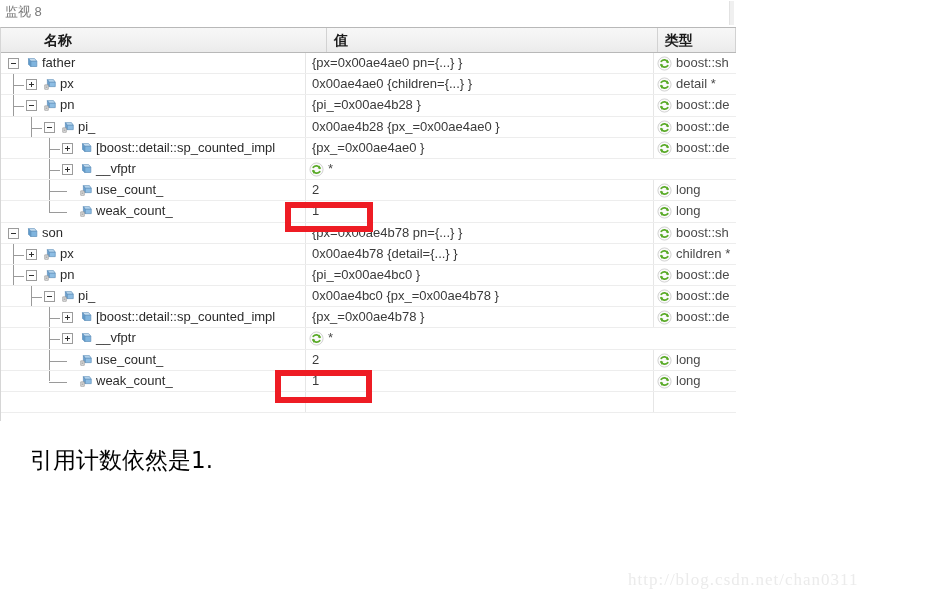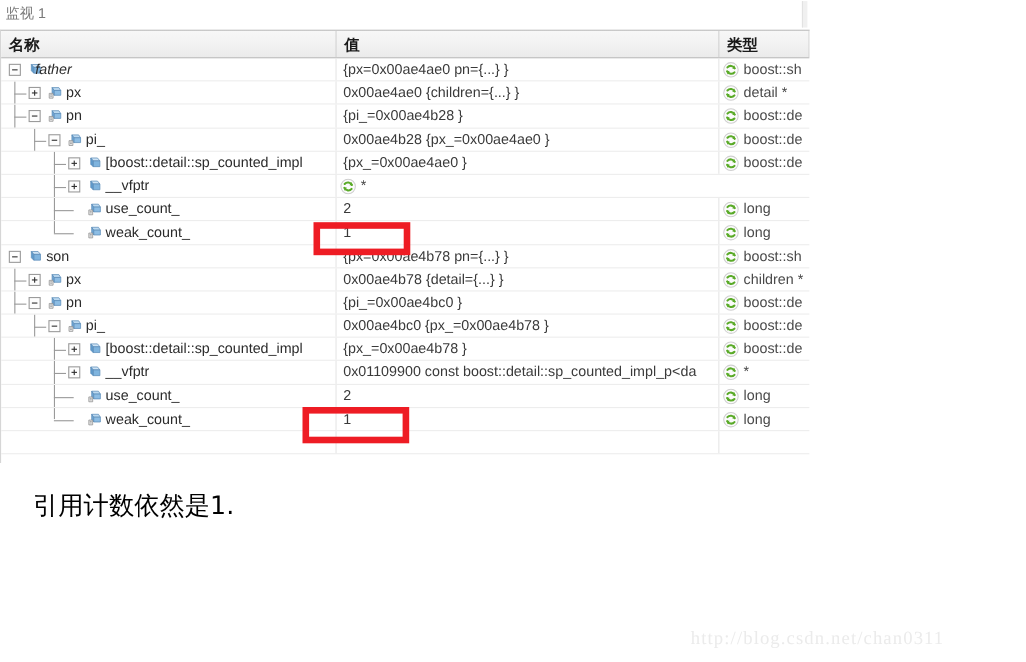--- a/index.html
+++ b/index.html
@@ -41,20 +41,21 @@
     border-top: 1px solid #b8b8b8;
     border-left: 1px solid #d6d6d6;
     background: #fff;
     overflow: hidden;
   }
   .grid-header {
     display: flex;
     height: 25px;
     background: linear-gradient(to bottom, #f7f7f7 0%, #f2f2f2 50%, #ebebeb 100%);
     border-bottom: 1px solid #b8b8b8;
+    padding-left: 36px;
   }
   .hcell {
     font-size: 14px; font-weight: bold; color: #1a1a1a;
     padding: 2px 0 0 7px;
     border-right: 1px solid #d2d2d2;
     display: flex; align-items: center;
     overflow: hidden; white-space: nowrap;
   }
   .col-name  { width: 305px; }
   .col-value { width: 348px; }
@@ -145,40 +146,40 @@
   }
 </style>
 </head>
 <body>
 
 <div id="root">
 
   <div class="watch-panel">
 
     <div class="panel-title-bar">
-      <div class="panel-title">监视 1</div>
+      <div class="panel-title">监视 8</div>
       <div class="title-scroll"></div>
     </div>
 
     <div class="grid">
       <div class="grid-header">
         <div class="hcell col-name">名称</div>
         <div class="hcell col-value">值</div>
         <div class="hcell col-type">类型</div>
       </div>
       <div class="grid-body" id="grid-body">
           <div class="row">
             <div class="cell-name">
               <div class="expander" style="left: 7px;"></div>
               <span class="var-icon" style="left: 24px;"><svg viewBox="0 0 16 16" width="14" height="14">
                   <path d="M4 3 L11 3 L13.5 6 L6.5 6 Z" fill="#cfe4f5" stroke="#5f8fba" stroke-width="0.8"></path>
                   <path d="M6.5 6 L13.5 6 L13.5 12 L6.5 12 Z" fill="#7fb4de" stroke="#5f8fba" stroke-width="0.8"></path>
                   <path d="M4 3 L6.5 6 L6.5 12 L4 9.5 Z" fill="#5e9bcd" stroke="#5f8fba" stroke-width="0.8"></path>
                 </svg></span>
-              <span class="node-label" style="left: 31px; font-style: italic;">father</span>
+              <span class="node-label" style="left: 41px;">father</span>
             </div>
             <div class="cell-value">{px=0x00ae4ae0 pn={...} }</div>
             <div class="cell-type"><span class="refresh-icon"><svg viewBox="0 0 16 16" width="15" height="15">
                   <circle cx="8" cy="8" r="7" fill="#fbfbfb" stroke="#cfcfcf" stroke-width="1"></circle>
                   <path d="M11.6 6.6 A4.2 4.2 0 0 0 4.6 5.6" fill="none" stroke="#5aaa28" stroke-width="2" stroke-linecap="round"></path>
                   <path d="M4.4 9.4 A4.2 4.2 0 0 0 11.4 10.4" fill="none" stroke="#5aaa28" stroke-width="2" stroke-linecap="round"></path>
                   <path d="M11.1 3.6 L12.6 6.9 L9.3 6.9 Z" fill="#5aaa28"></path>
                   <path d="M4.9 12.4 L3.4 9.1 L6.7 9.1 Z" fill="#5aaa28"></path>
                 </svg></span><span>boost::sh</span></div>
           </div>
@@ -450,21 +451,20 @@
               <div class="tree-line-v" style="left: 48px; top: 0px; height: 21.2px;"></div>
               <div class="tree-line-h" style="left: 48px; top: 11px; width: 11px;"></div>
               <div class="expander plus" style="left: 61px;"></div>
               <span class="var-icon" style="left: 78px;"><svg viewBox="0 0 16 16" width="14" height="14">
                   <path d="M4 3 L11 3 L13.5 6 L6.5 6 Z" fill="#cfe4f5" stroke="#5f8fba" stroke-width="0.8"></path>
                   <path d="M6.5 6 L13.5 6 L13.5 12 L6.5 12 Z" fill="#7fb4de" stroke="#5f8fba" stroke-width="0.8"></path>
                   <path d="M4 3 L6.5 6 L6.5 12 L4 9.5 Z" fill="#5e9bcd" stroke="#5f8fba" stroke-width="0.8"></path>
                 </svg></span>
               <span class="node-label" style="left: 95px;">__vfptr</span>
             </div>
-            <div class="cell-value">0x01109900 const boost::detail::sp_counted_impl_p&lt;da</div>
             <div class="cell-type"><span class="refresh-icon"><svg viewBox="0 0 16 16" width="15" height="15">
                   <circle cx="8" cy="8" r="7" fill="#fbfbfb" stroke="#cfcfcf" stroke-width="1"></circle>
                   <path d="M11.6 6.6 A4.2 4.2 0 0 0 4.6 5.6" fill="none" stroke="#5aaa28" stroke-width="2" stroke-linecap="round"></path>
                   <path d="M4.4 9.4 A4.2 4.2 0 0 0 11.4 10.4" fill="none" stroke="#5aaa28" stroke-width="2" stroke-linecap="round"></path>
                   <path d="M11.1 3.6 L12.6 6.9 L9.3 6.9 Z" fill="#5aaa28"></path>
                   <path d="M4.9 12.4 L3.4 9.1 L6.7 9.1 Z" fill="#5aaa28"></path>
                 </svg></span><span>*</span></div>
           </div>
           <div class="row">
             <div class="cell-name">

